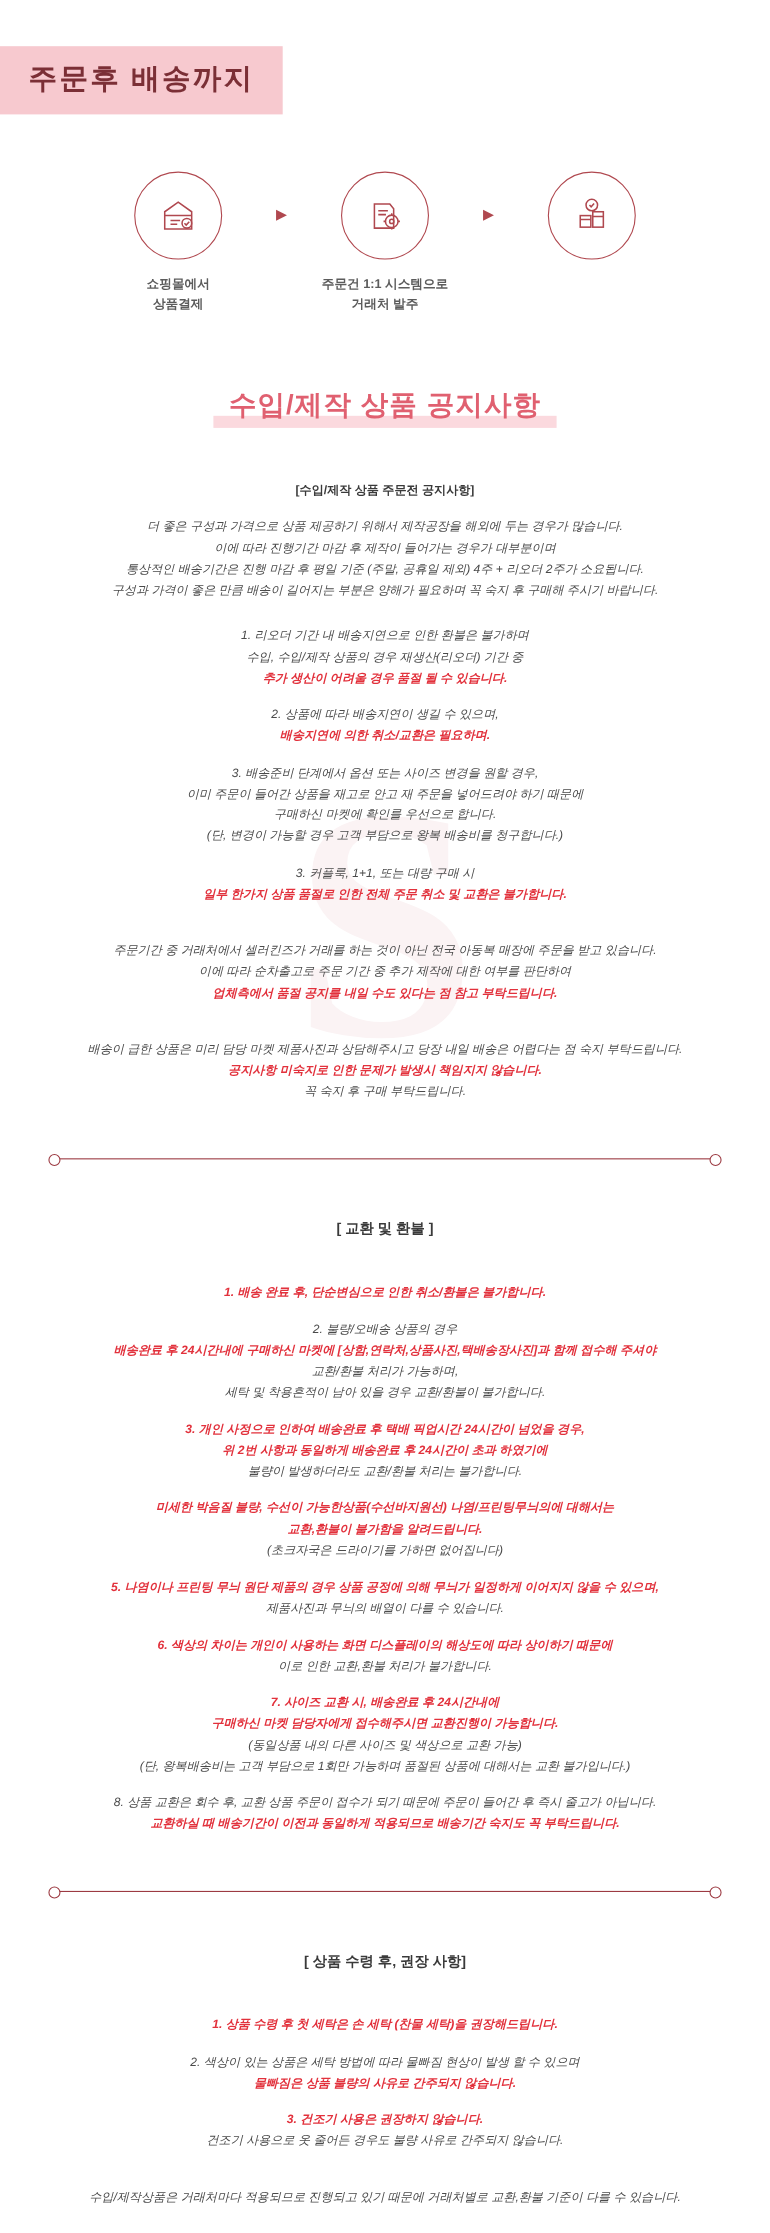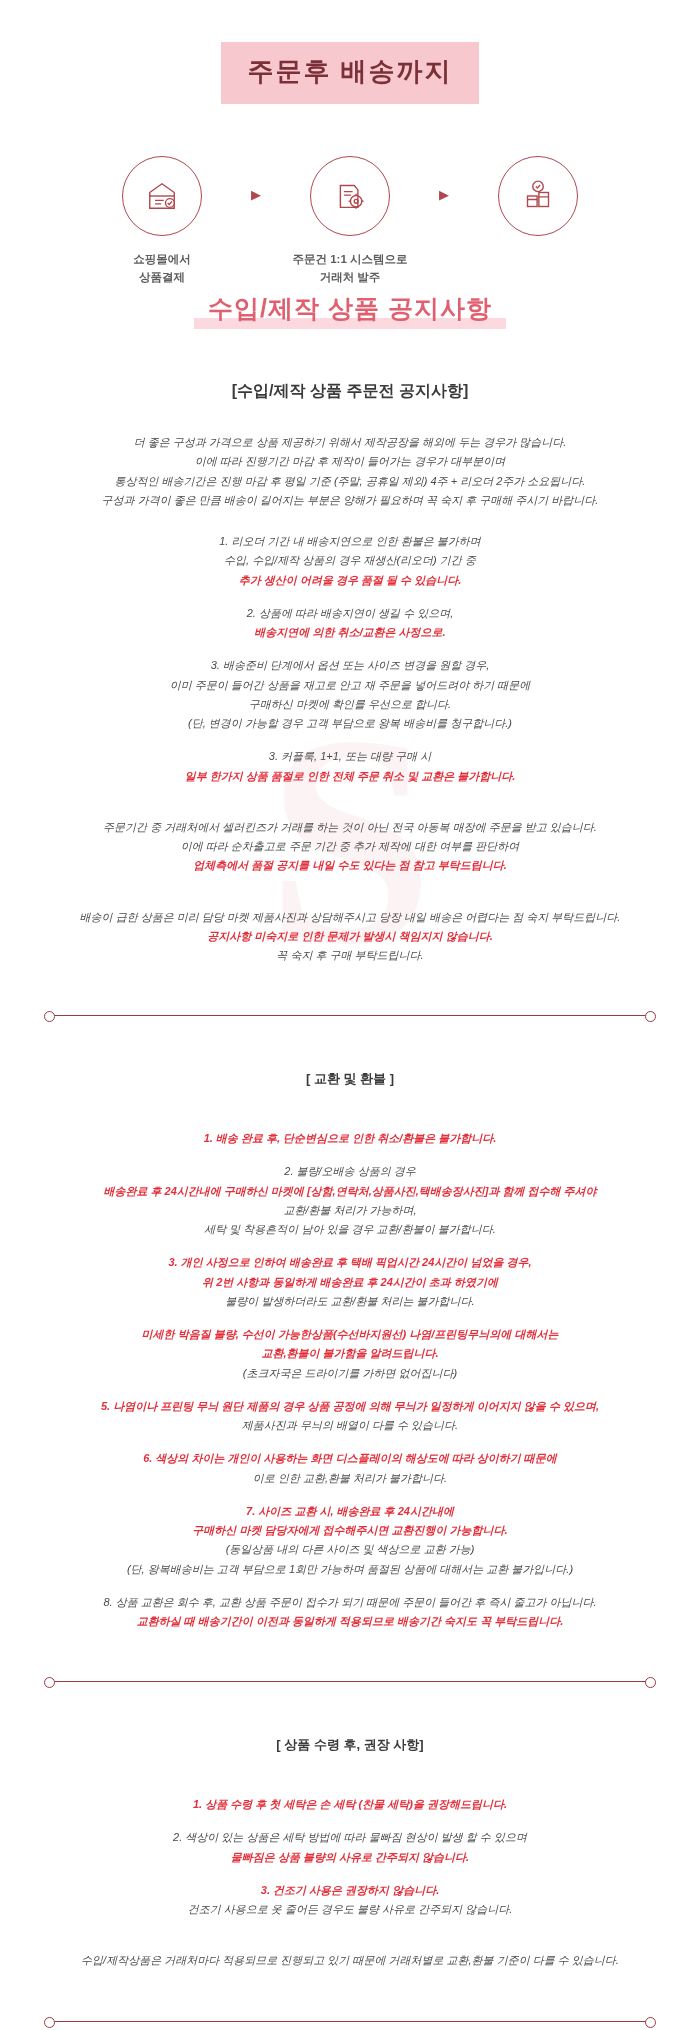--- a/index.html
+++ b/index.html
@@ -17,21 +17,21 @@
   
   .watermark{
     position:absolute;left:50%;top:690px;transform:translateX(-50%);
     font-family:"Liberation Serif","DejaVu Serif",serif;
     font-size:300px;color:#fbf3f4;line-height:1;z-index:0;font-weight:700;
     user-select:none;
   }
   .content{position:relative;z-index:2;}
 
   
-  .top-title-wrap{text-align:center;padding-top:42px;}
+  .top-title-wrap{padding-top:42px;}
   .top-title{
     display:inline-block;
     background:#f7c9cf;
     color:#7b2f36;
     font-size:26px;
     font-weight:700;
     letter-spacing:2px;
     padding:7px 26px 9px;
     font-family:"Liberation Sans","DejaVu Sans",sans-serif;
   }
@@ -49,36 +49,36 @@
     color:#b0484f;
   }
   .step-label{
     font-size:11.5px;color:#5c5c5c;line-height:1.65;font-weight:600;
   }
   .arrow{
     margin-top:32px;color:#b0484f;font-size:13px;line-height:1;
   }
 
   
-  .sec-head-wrap{text-align:center;}
+  .sec-head-wrap{text-align:center;margin-top:60px;}
   .sec-head{
     display:inline-block;position:relative;
     font-size:25px;font-weight:700;color:#e06070;letter-spacing:1px;
     padding:0 14px;
   }
   .sec-head .hl{
     position:absolute;left:0;right:0;bottom:2px;height:11px;
     background:#fbd9de;z-index:-1;
   }
   .sec-head span.txt{position:relative;z-index:1;}
 
   
   .block{margin:0 auto;width:612px;text-align:center;}
   .b-title{
-    font-weight:700;color:#3a3a3a;font-size:16px;margin-bottom:28px;
+    font-weight:700;color:#3a3a3a;font-size:11px;margin-bottom:14px;
   }
   p{margin:0;padding:0;font-style:italic;}
   .ln{display:block;}
   .gap-s{height:14px;}
   .gap-m{height:22px;}
   .gap-l{height:32px;}
   .gap-xl{height:46px;}
   .red{color:#e2313c;font-weight:700;}
 
   
@@ -184,21 +184,21 @@
       <div class="gap-m"></div>
 
       <p>
         <span class="ln">1. 리오더 기간 내 배송지연으로 인한 환불은 불가하며</span>
         <span class="ln">수입, 수입/제작 상품의 경우 재생산(리오더) 기간 중</span>
         <span class="ln red">추가 생산이 어려울 경우 품절 될 수 있습니다.</span>
       </p>
       <div class="gap-s"></div>
       <p>
         <span class="ln">2. 상품에 따라 배송지연이 생길 수 있으며,</span>
-        <span class="ln red">배송지연에 의한 취소/교환은 사정으로.</span>
+        <span class="ln red">배송지연에 의한 취소/교환은 필요하며.</span>
       </p>
       <div class="gap-s"></div>
       <p>
         <span class="ln">3. 배송준비 단계에서 옵션 또는 사이즈 변경을 원할 경우,</span>
         <span class="ln">이미 주문이 들어간 상품을 재고로 안고 재 주문을 넣어드려야 하기 때문에</span>
         <span class="ln">구매하신 마켓에 확인를 우선으로 합니다.</span>
         <span class="ln">(단, 변경이 가능할 경우 고객 부담으로 왕복 배송비를 청구합니다.)</span>
       </p>
       <div class="gap-s"></div>
       <p>

